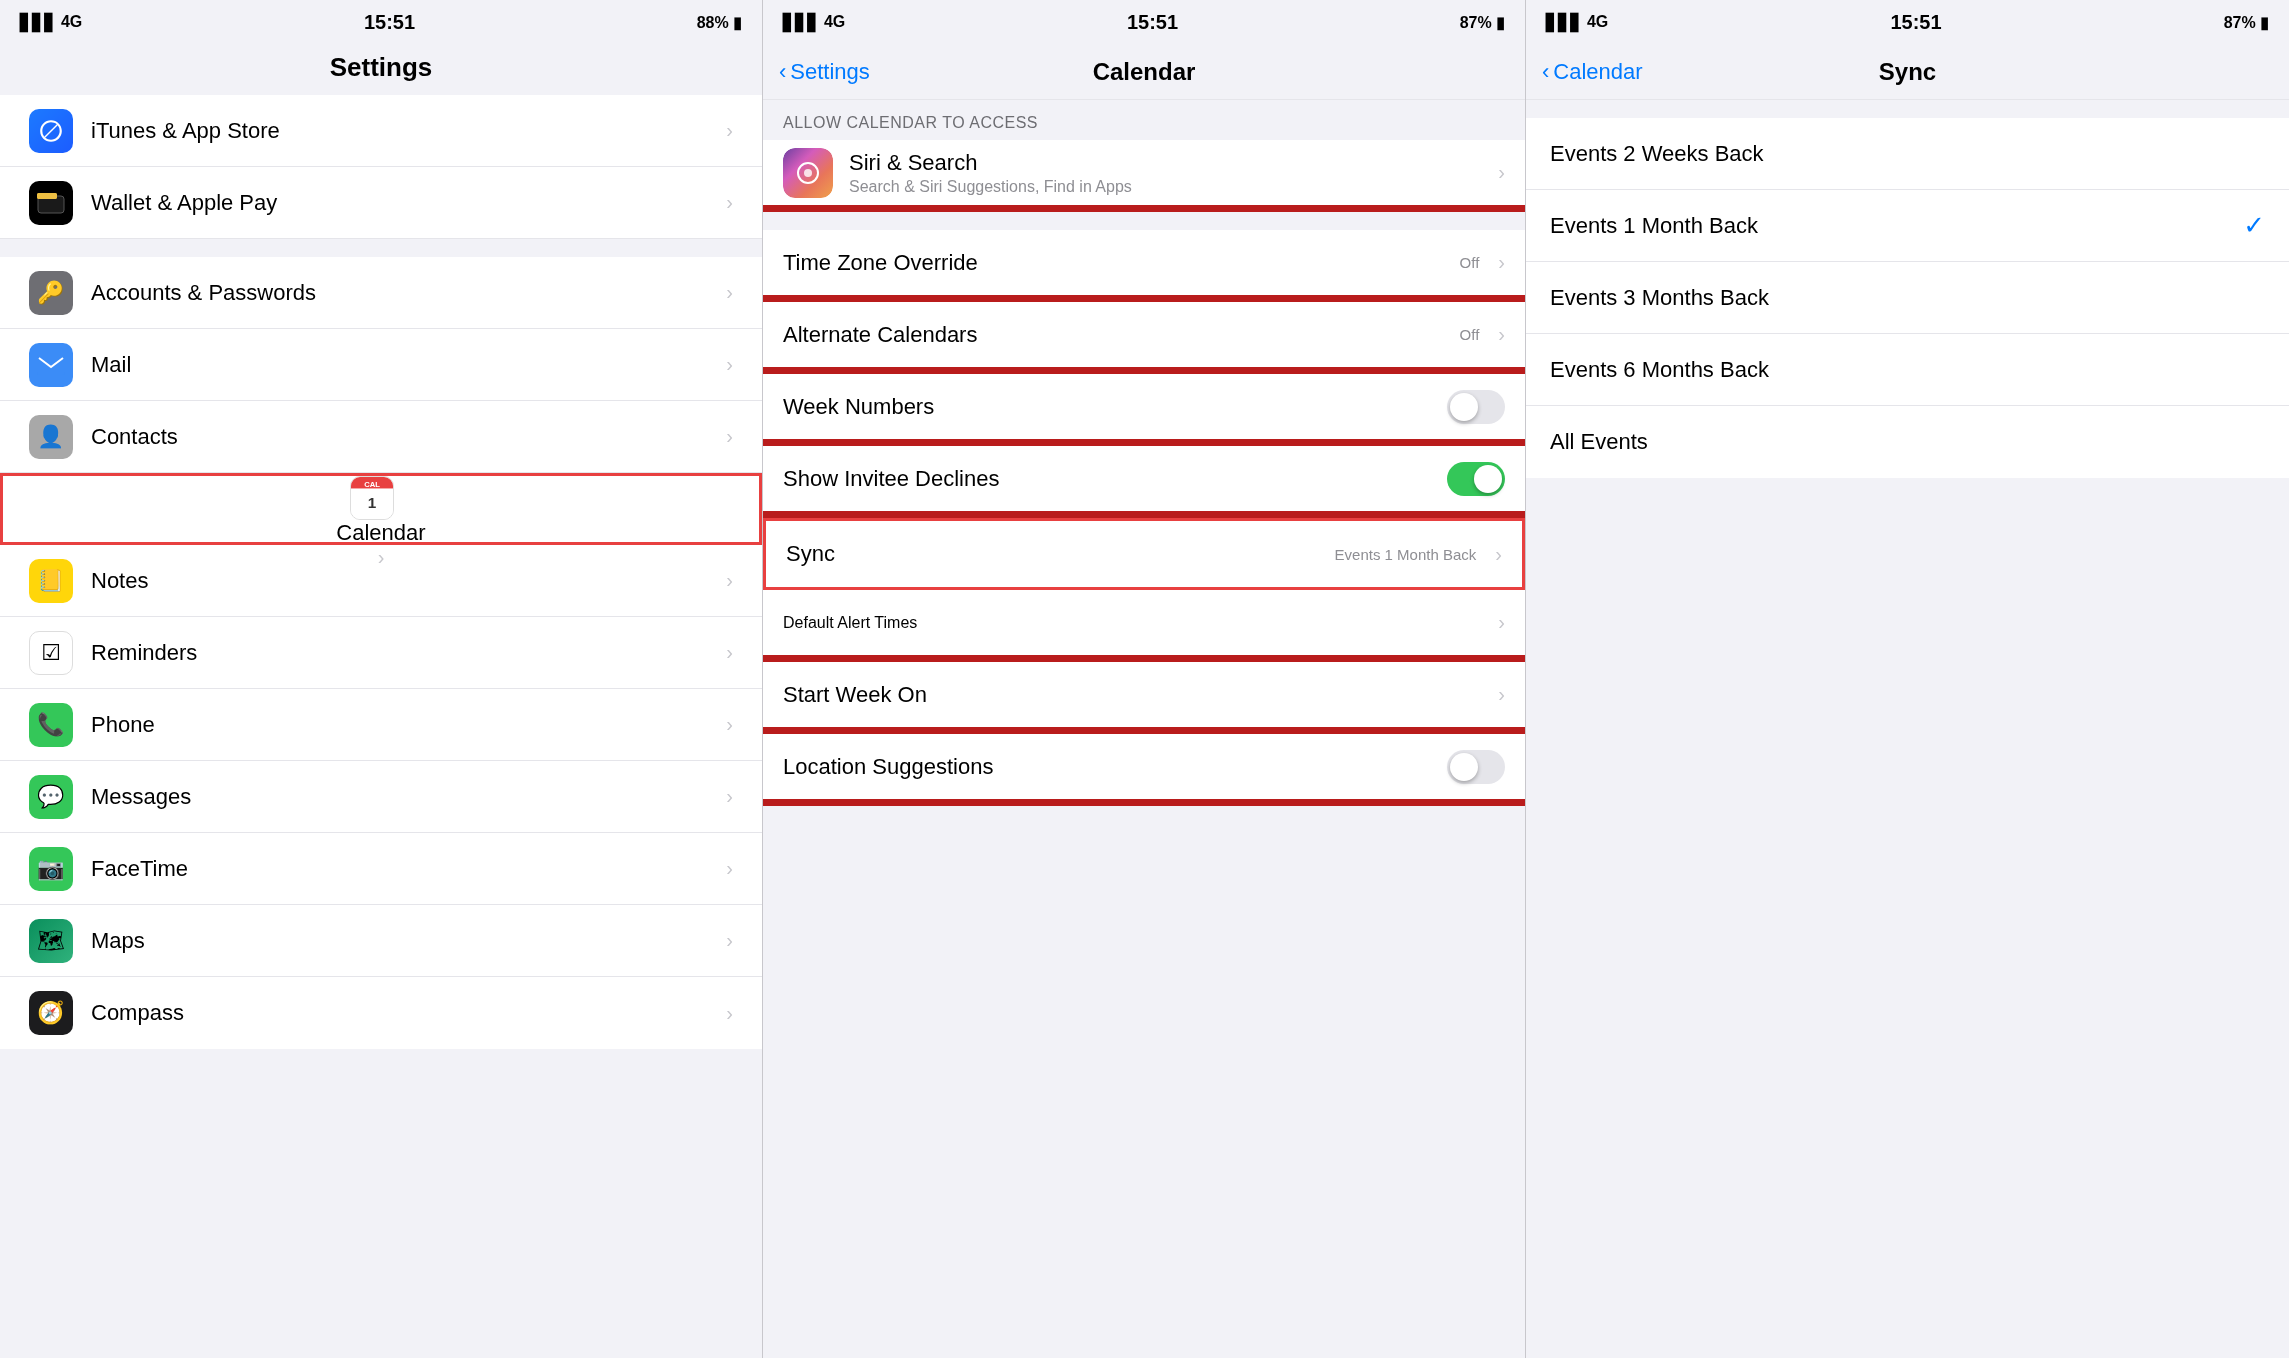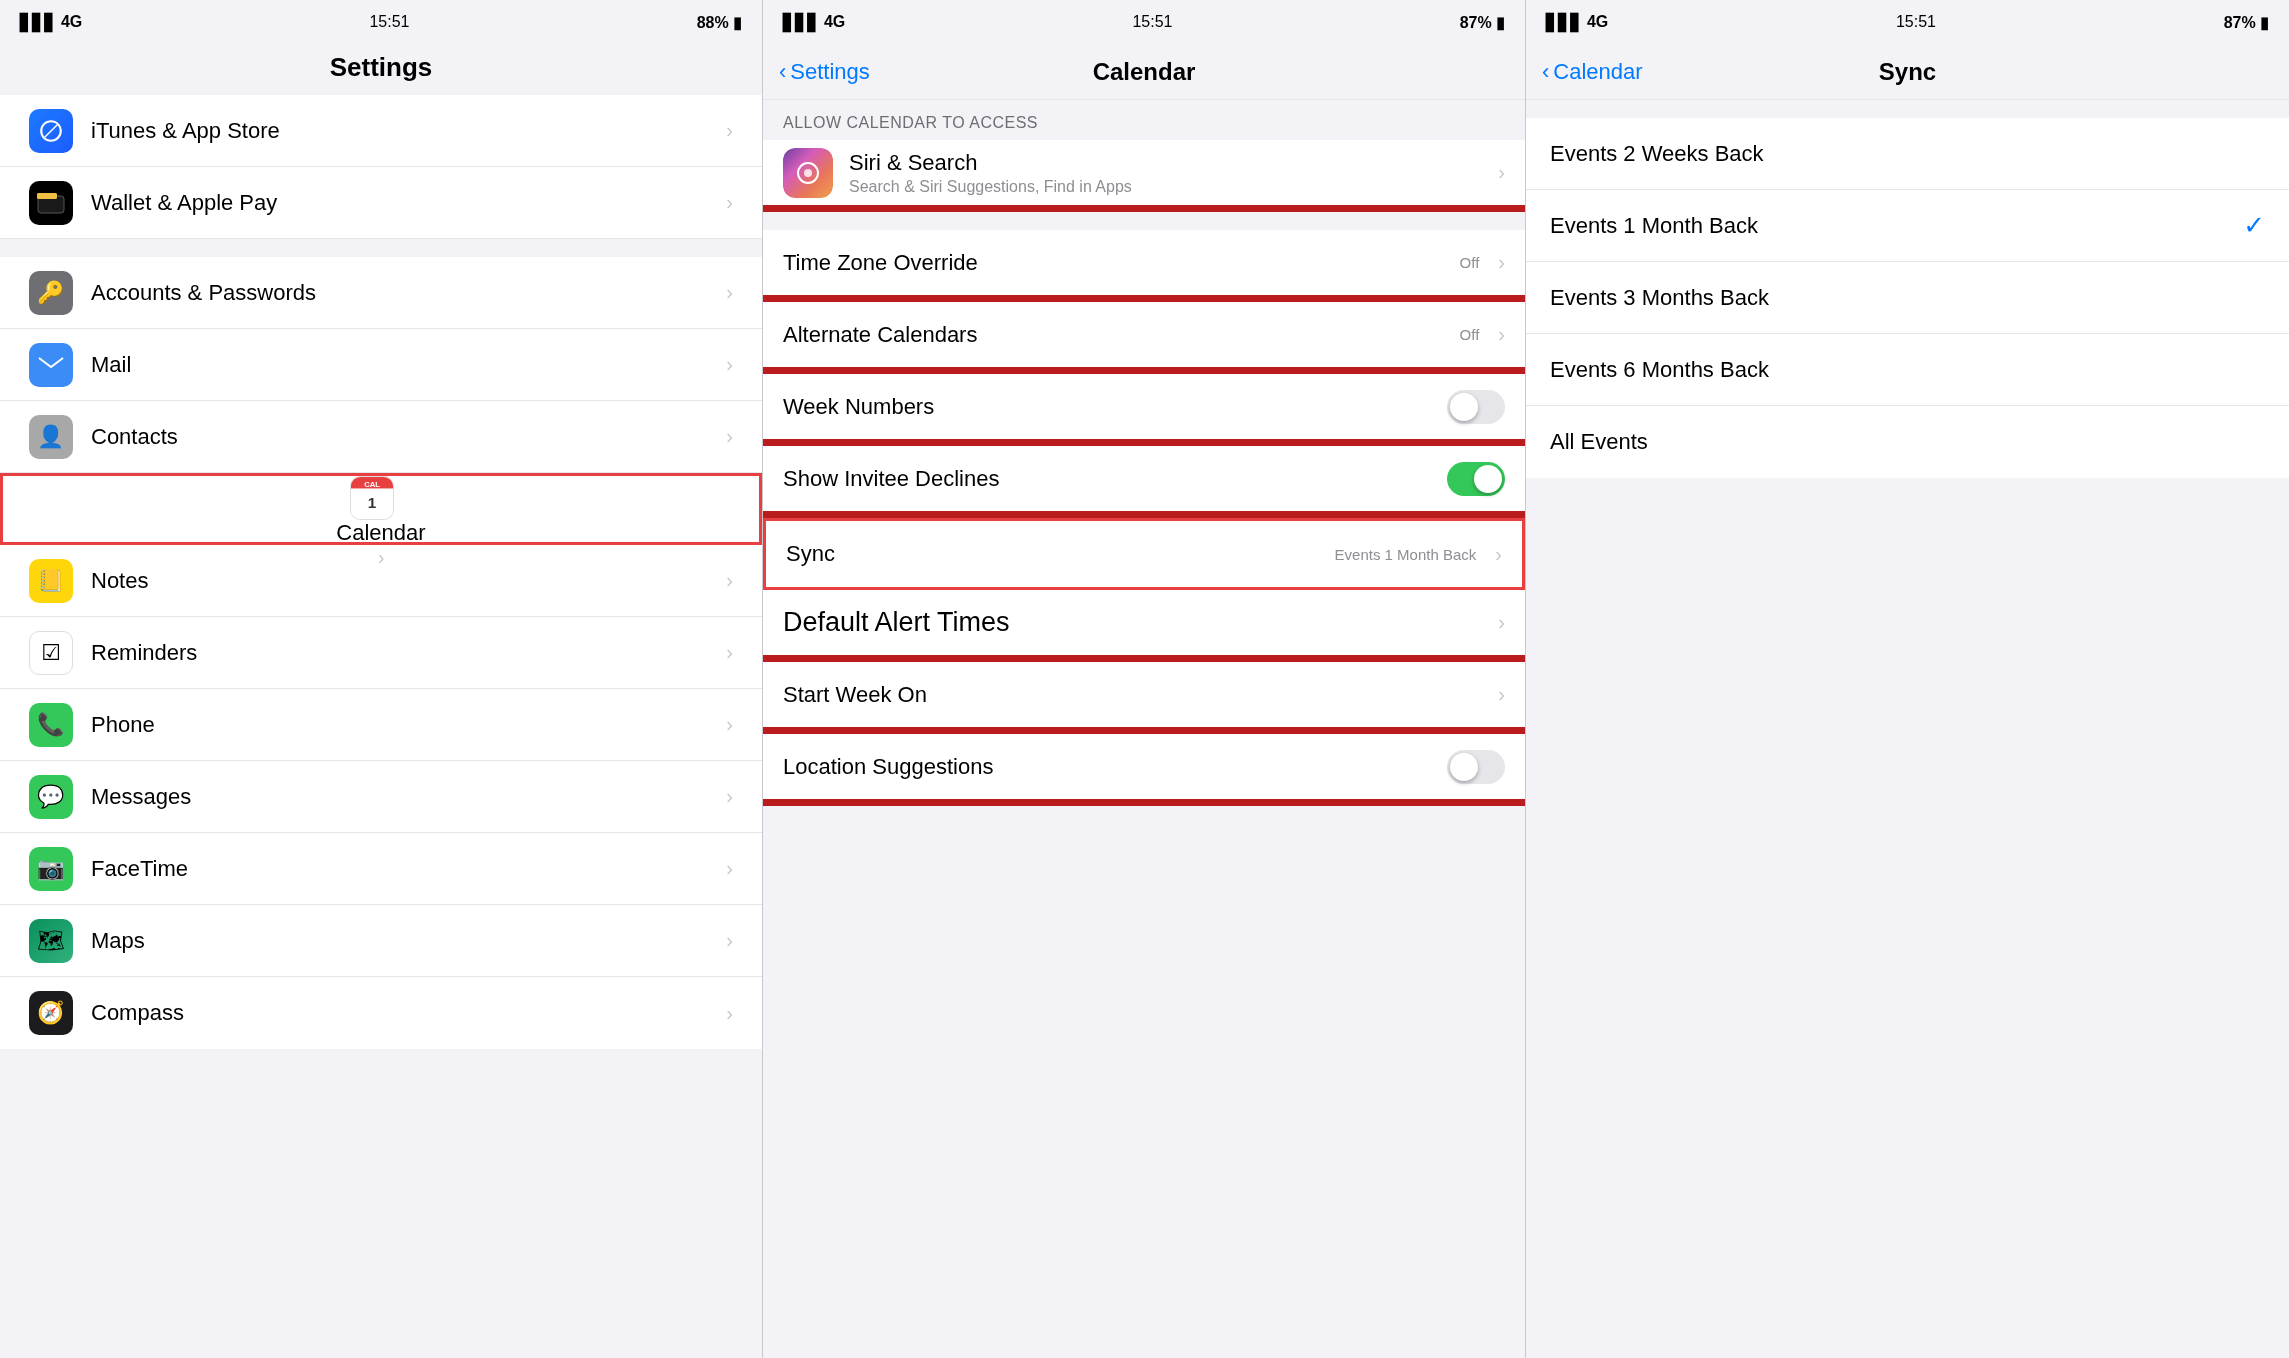--- a/index.html
+++ b/index.html
@@ -34,22 +34,22 @@
       font-weight: 600;
       color: #000;
     }
     .status-bar .signal {
       display: flex;
       align-items: center;
       gap: 4px;
       font-size: 16px;
     }
     .status-bar .time {
-      font-size: 16px;
-      font-weight: 400;
+      font-size: 20px;
+      font-weight: 700;
     }
     .status-bar .right-icons {
       display: flex;
       align-items: center;
       gap: 6px;
       font-size: 16px;
     }
 
     
     .page-title {
@@ -459,21 +459,21 @@
     </div>
   </div>
 
   <div class="cal-row sync-row-highlighted">
     <span class="row-label" style="font-size:22px;">Sync</span>
     <span class="right-val">Events 1 Month Back</span>
     <span class="row-chevron">›</span>
   </div>
 
   <div class="cal-row">
-    <span class="row-label" style="font-size:27px;">Default Alert Times</span>
+    <span class="row-label" style="font-size:16px;">Default Alert Times</span>
     <span class="row-chevron">›</span>
   </div>
 
   <div class="cal-row">
     <span class="row-label" style="font-size:22px;">Start Week On</span>
     <span class="row-chevron">›</span>
   </div>
 
   <div class="cal-row">
     <span class="row-label" style="font-size:22px;">Location Suggestions</span>

